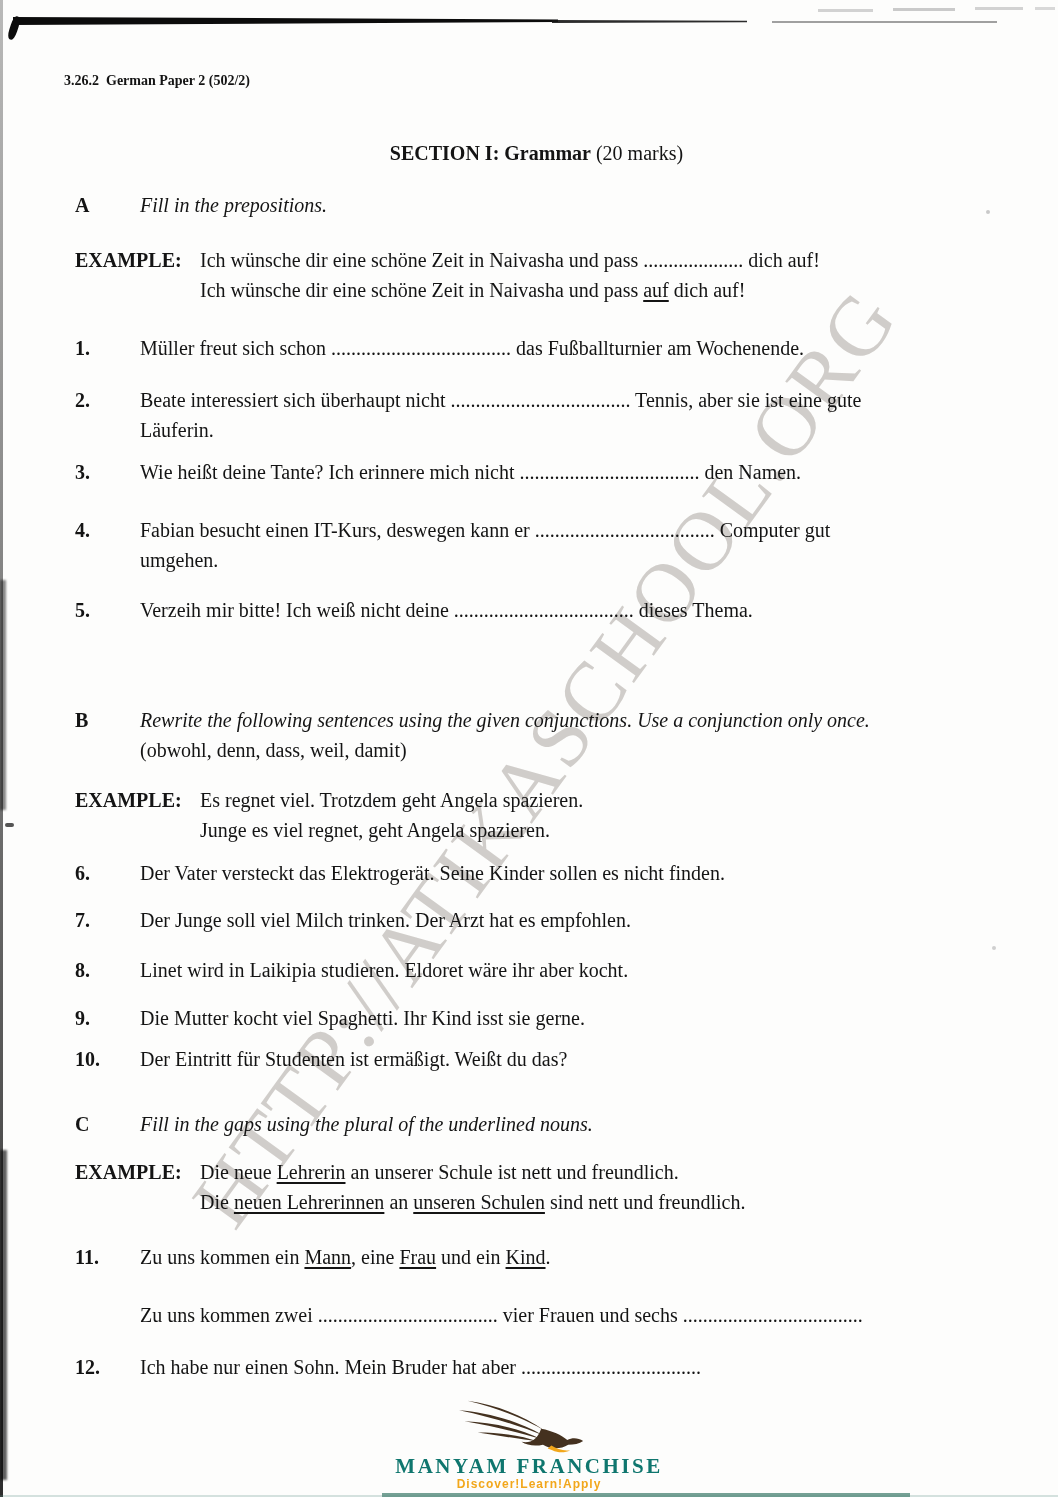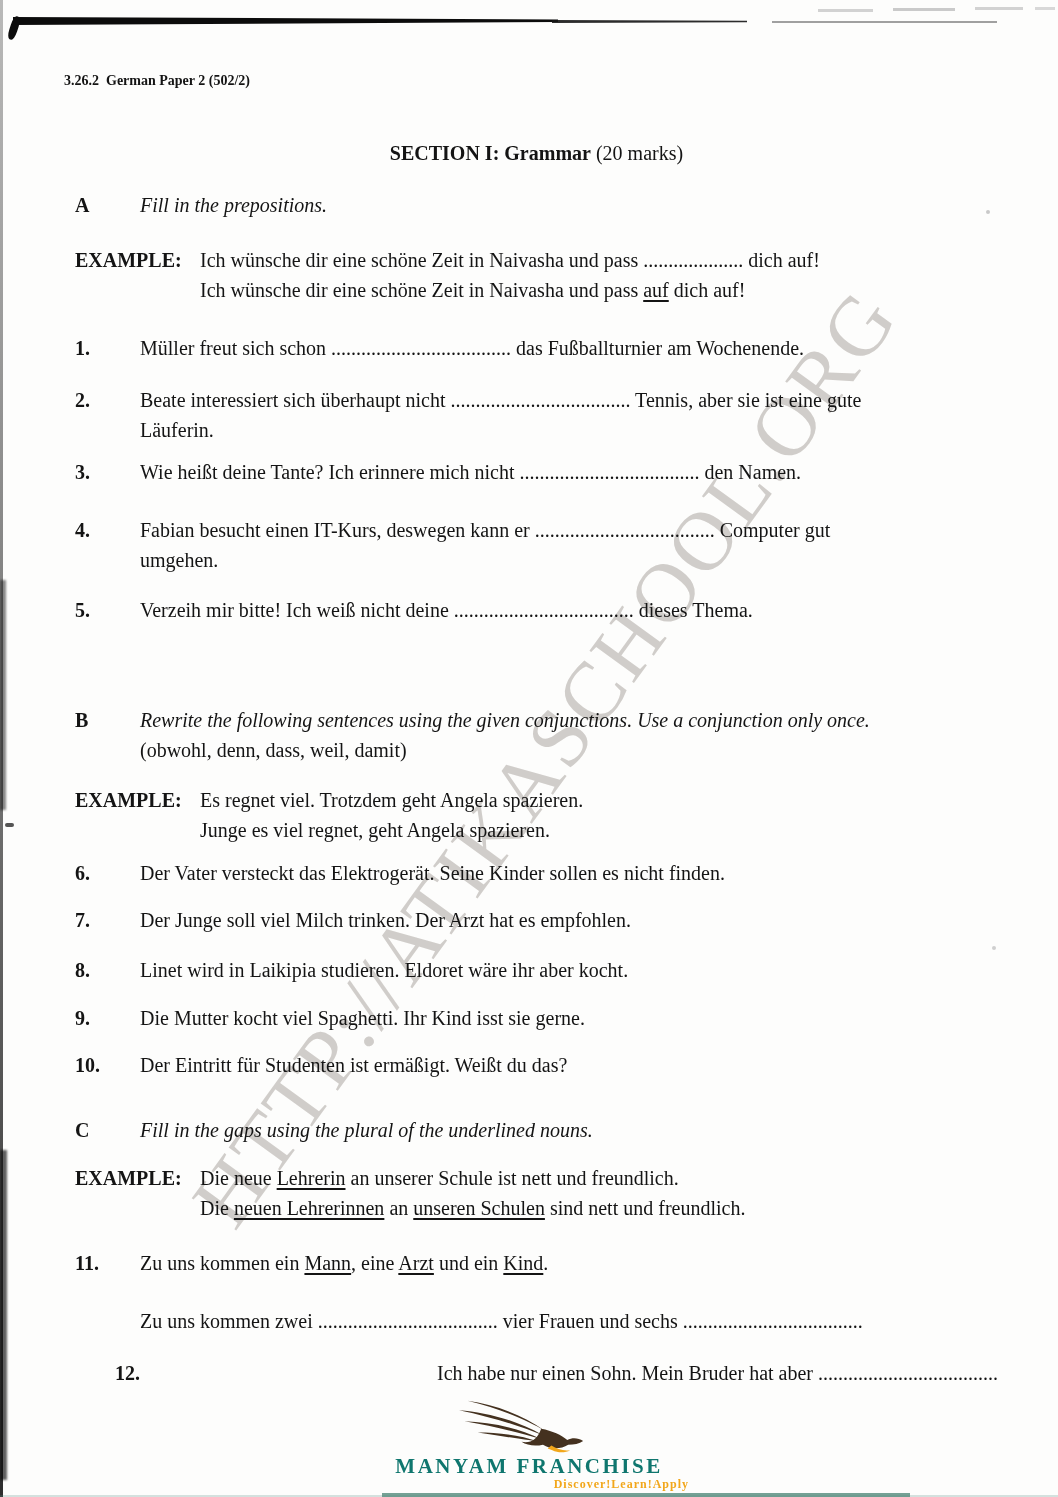--- a/index.html
+++ b/index.html
@@ -33,34 +33,34 @@
   .example{display:grid;grid-template-columns:125px 1fr;}
   .part-A .example{margin-top:25px;}
   .part-B .example{margin-top:20px;}
   .part-C .example{margin-top:18px;}
   .example-label{font-weight:bold;}
   .question{display:grid;grid-template-columns:65px 1fr;}
   .q-num{font-weight:bold;}
   .q-1{margin-top:28px;} .q-2{margin-top:22px;} .q-3{margin-top:12px;}
   .q-4{margin-top:28px;} .q-5{margin-top:20px;} .q-6{margin-top:13px;}
   .q-7{margin-top:17px;} .q-8{margin-top:20px;} .q-9{margin-top:18px;}
-  .q-10{margin-top:17px;} .q-11{margin-top:25px;} .q-12{margin-top:22px;text-align:right;}
+  .q-10{margin-top:11px;} .q-11{margin-top:25px;} .q-12{margin-top:22px;}
   .line{white-space:pre-wrap;}
   .line.spaced{margin-top:28px;}
   .seg.b{font-weight:normal;}
   .seg.i{font-style:italic;}
   .seg.u{text-decoration:underline;text-underline-offset:3px;}
   
   .footer{position:absolute;top:1398px;left:50%;transform:translateX(-50%);
           width:320px;text-align:center;z-index:2;}
   .eagle{display:block;margin:0 auto;}
   .brand{font-family:"Liberation Serif","DejaVu Serif",serif;font-weight:600;
          font-size:21px;letter-spacing:2.5px;color:#57514a;line-height:22px;margin-top:1px;}
-  .tagline{font-family:Liberation Serif, serif;font-weight:bold;
-           font-size:12px;letter-spacing:1px;color:#f2a71b;line-height:14px;text-align:right;}
+  .tagline{font-family:Liberation Sans, sans-serif;font-weight:bold;
+           font-size:12px;letter-spacing:1px;color:#f2a71b;line-height:14px;}
   
   .artifact{position:absolute;z-index:3;pointer-events:none;}
   .a-topline-main{left:13px;top:17px;width:545px;height:8px;background:#0c0c0c;
                   clip-path:polygon(0 0,100% 30%,100% 62%,0 100%);}
   .a-topline-hook{left:10px;top:16px;width:8px;height:24px;background:#0c0c0c;
                   transform:rotate(18deg);border-radius:40%;}
   .a-topline-thin{left:552px;top:20px;width:195px;height:3px;background:#151515;opacity:.9;
                   clip-path:polygon(0 0,100% 25%,100% 75%,0 100%);}
   .a-topline-gray{left:772px;top:21px;width:225px;height:2px;background:#444;opacity:.5;}
   .a-dash1{left:818px;top:9px;width:55px;height:3px;background:#b5b5b5;opacity:.6;}
@@ -208,21 +208,21 @@
           <div class="example">
             <span class="example-label">EXAMPLE:</span>
             <div class="example-lines">
               <div class="line"><span class="seg">Die neue </span><span class="seg u">Lehrerin</span><span class="seg"> an unserer Schule ist nett und freundlich.</span></div>
               <div class="line"><span class="seg">Die </span><span class="seg b u">neuen Lehrerinnen</span><span class="seg"> an </span><span class="seg b u">unseren Schulen</span><span class="seg"> sind nett und freundlich.</span></div>
             </div>
           </div>
           <div class="question q-11">
             <span class="q-num">11.</span>
             <div class="q-lines">
-              <div class="line"><span class="seg">Zu uns kommen ein </span><span class="seg u">Mann</span><span class="seg">, eine </span><span class="seg u">Arzt</span><span class="seg"> und ein </span><span class="seg u">Kind</span><span class="seg">.</span></div>
+              <div class="line"><span class="seg">Zu uns kommen ein </span><span class="seg u">Mann</span><span class="seg">, eine </span><span class="seg u">Frau</span><span class="seg"> und ein </span><span class="seg u">Kind</span><span class="seg">.</span></div>
               <div class="line spaced"><span class="seg">Zu uns kommen zwei .................................... vier Frauen und sechs ....................................</span></div>
             </div>
           </div>
           <div class="question q-12">
             <span class="q-num">12.</span>
             <div class="q-lines">
               <div class="line"><span class="seg">Ich habe nur einen Sohn. Mein Bruder hat aber ....................................</span></div>
             </div>
           </div>
         </section>

